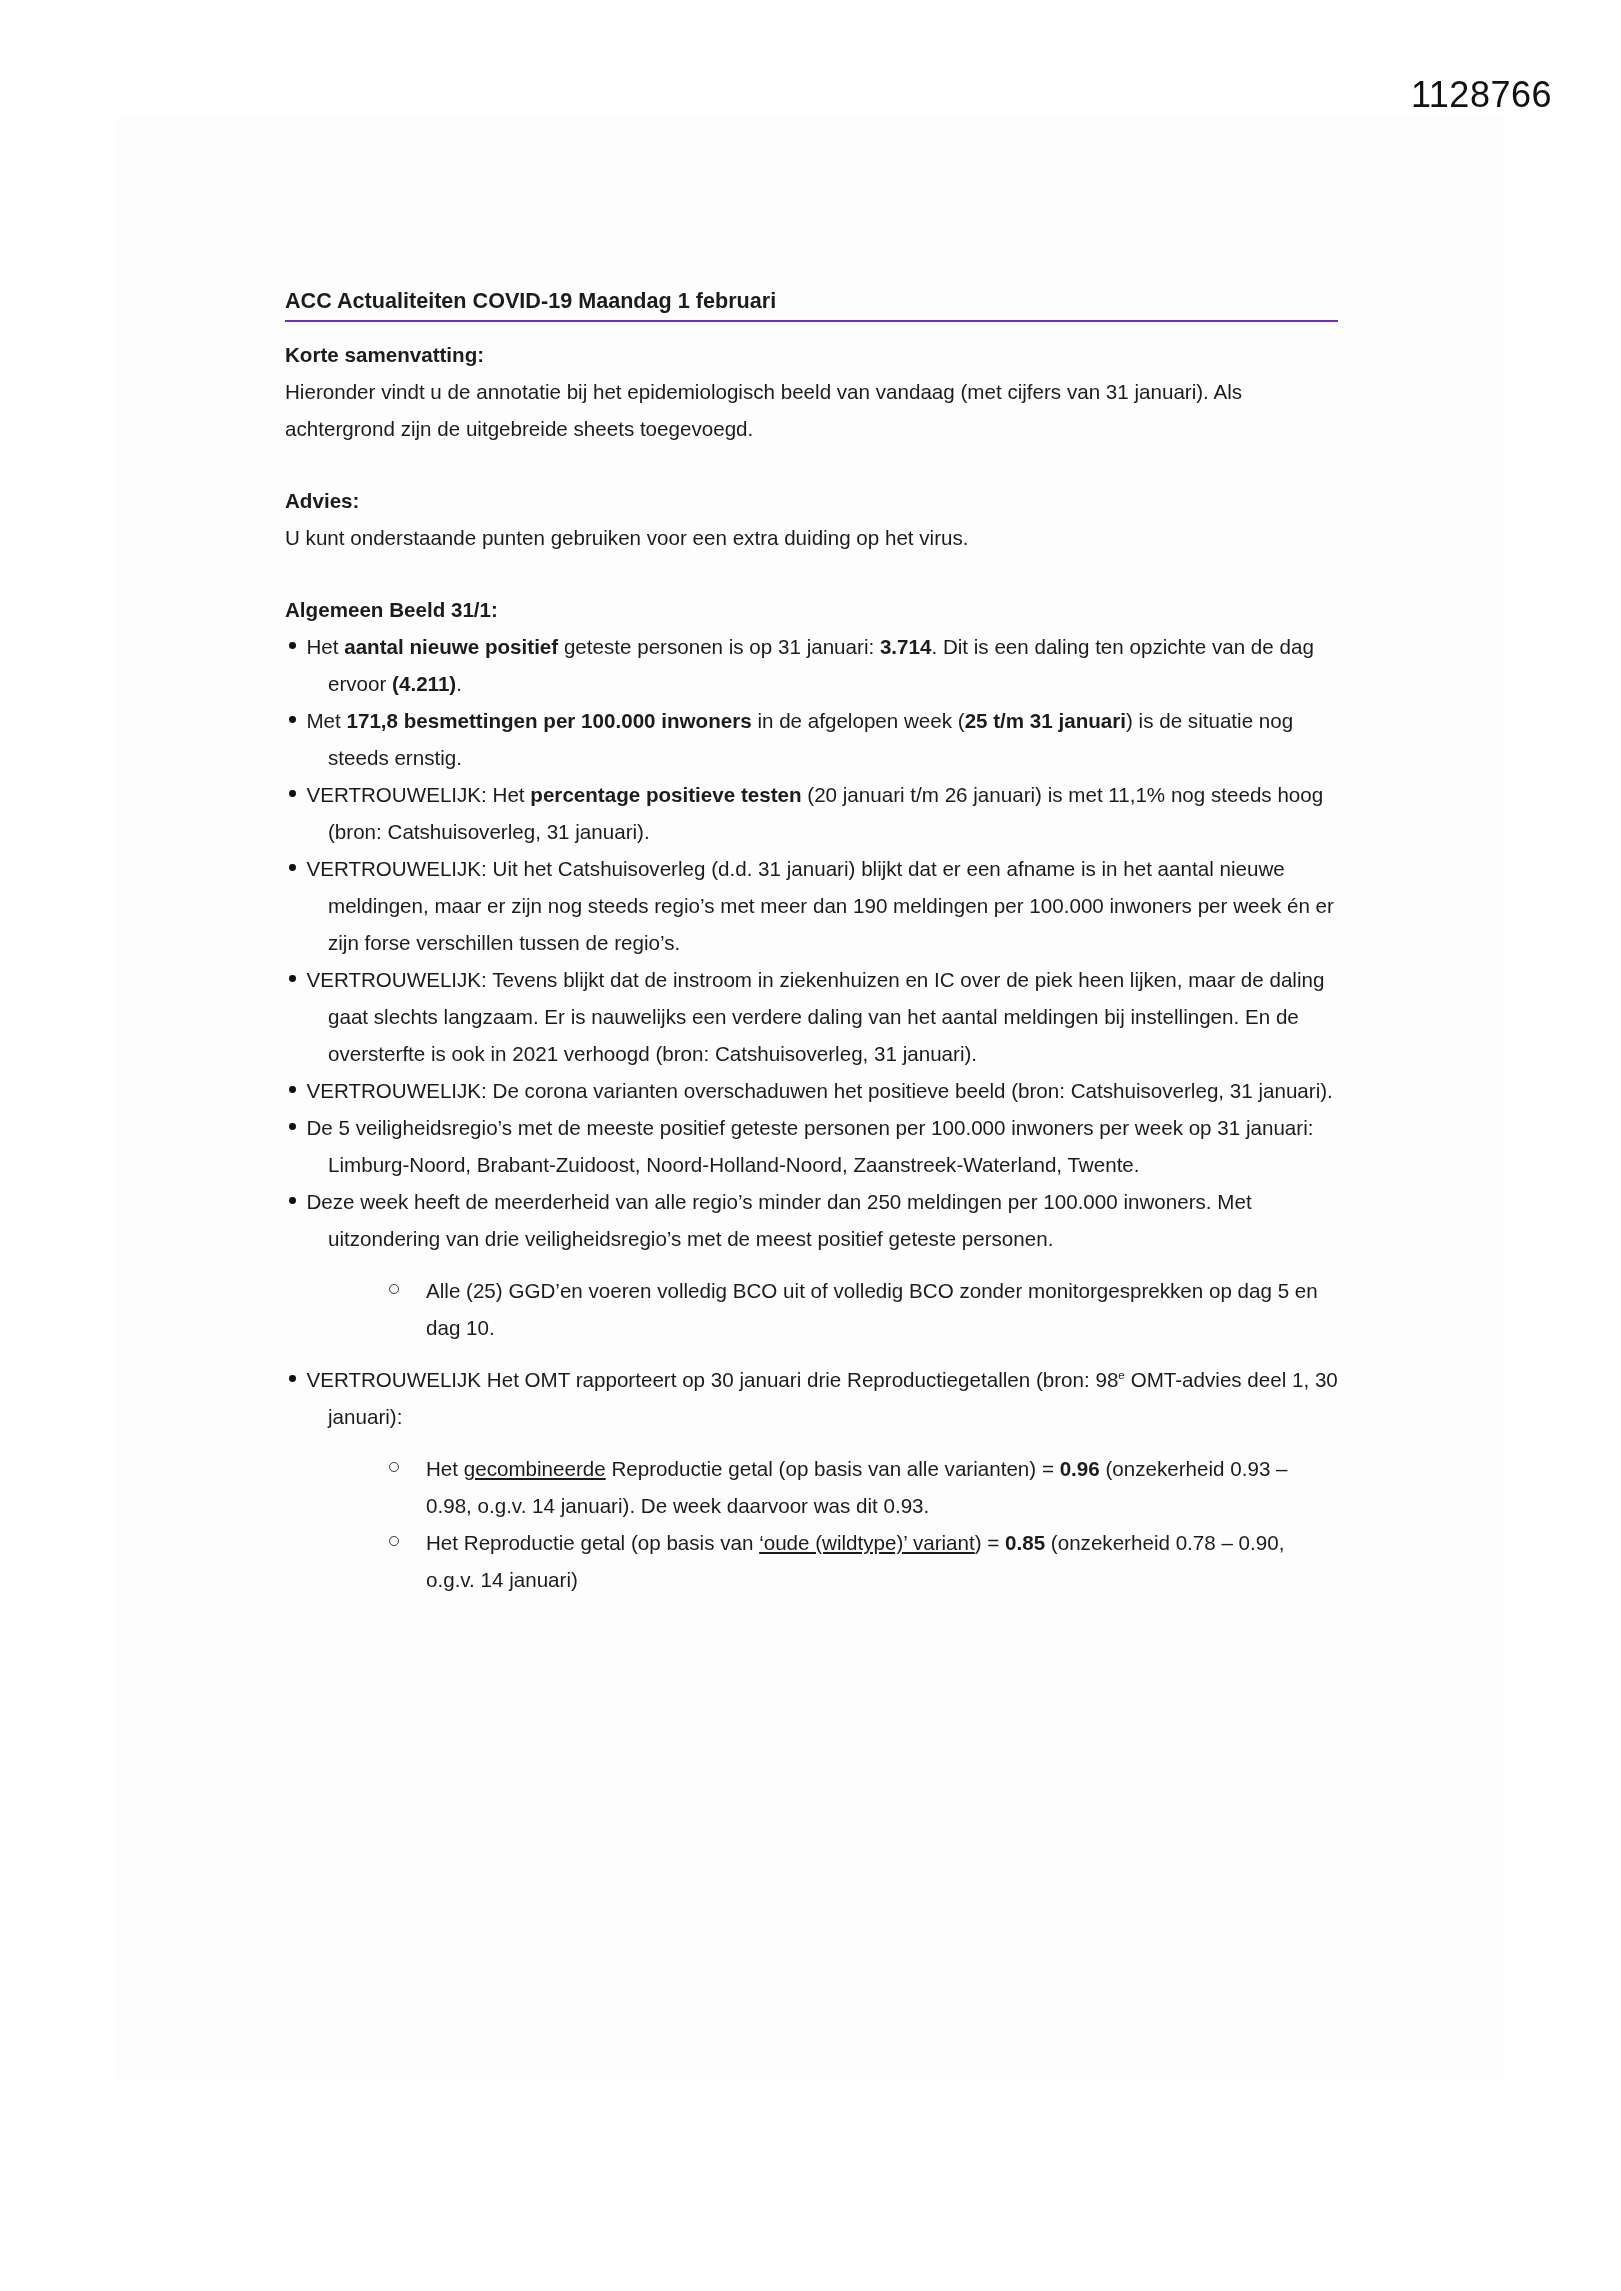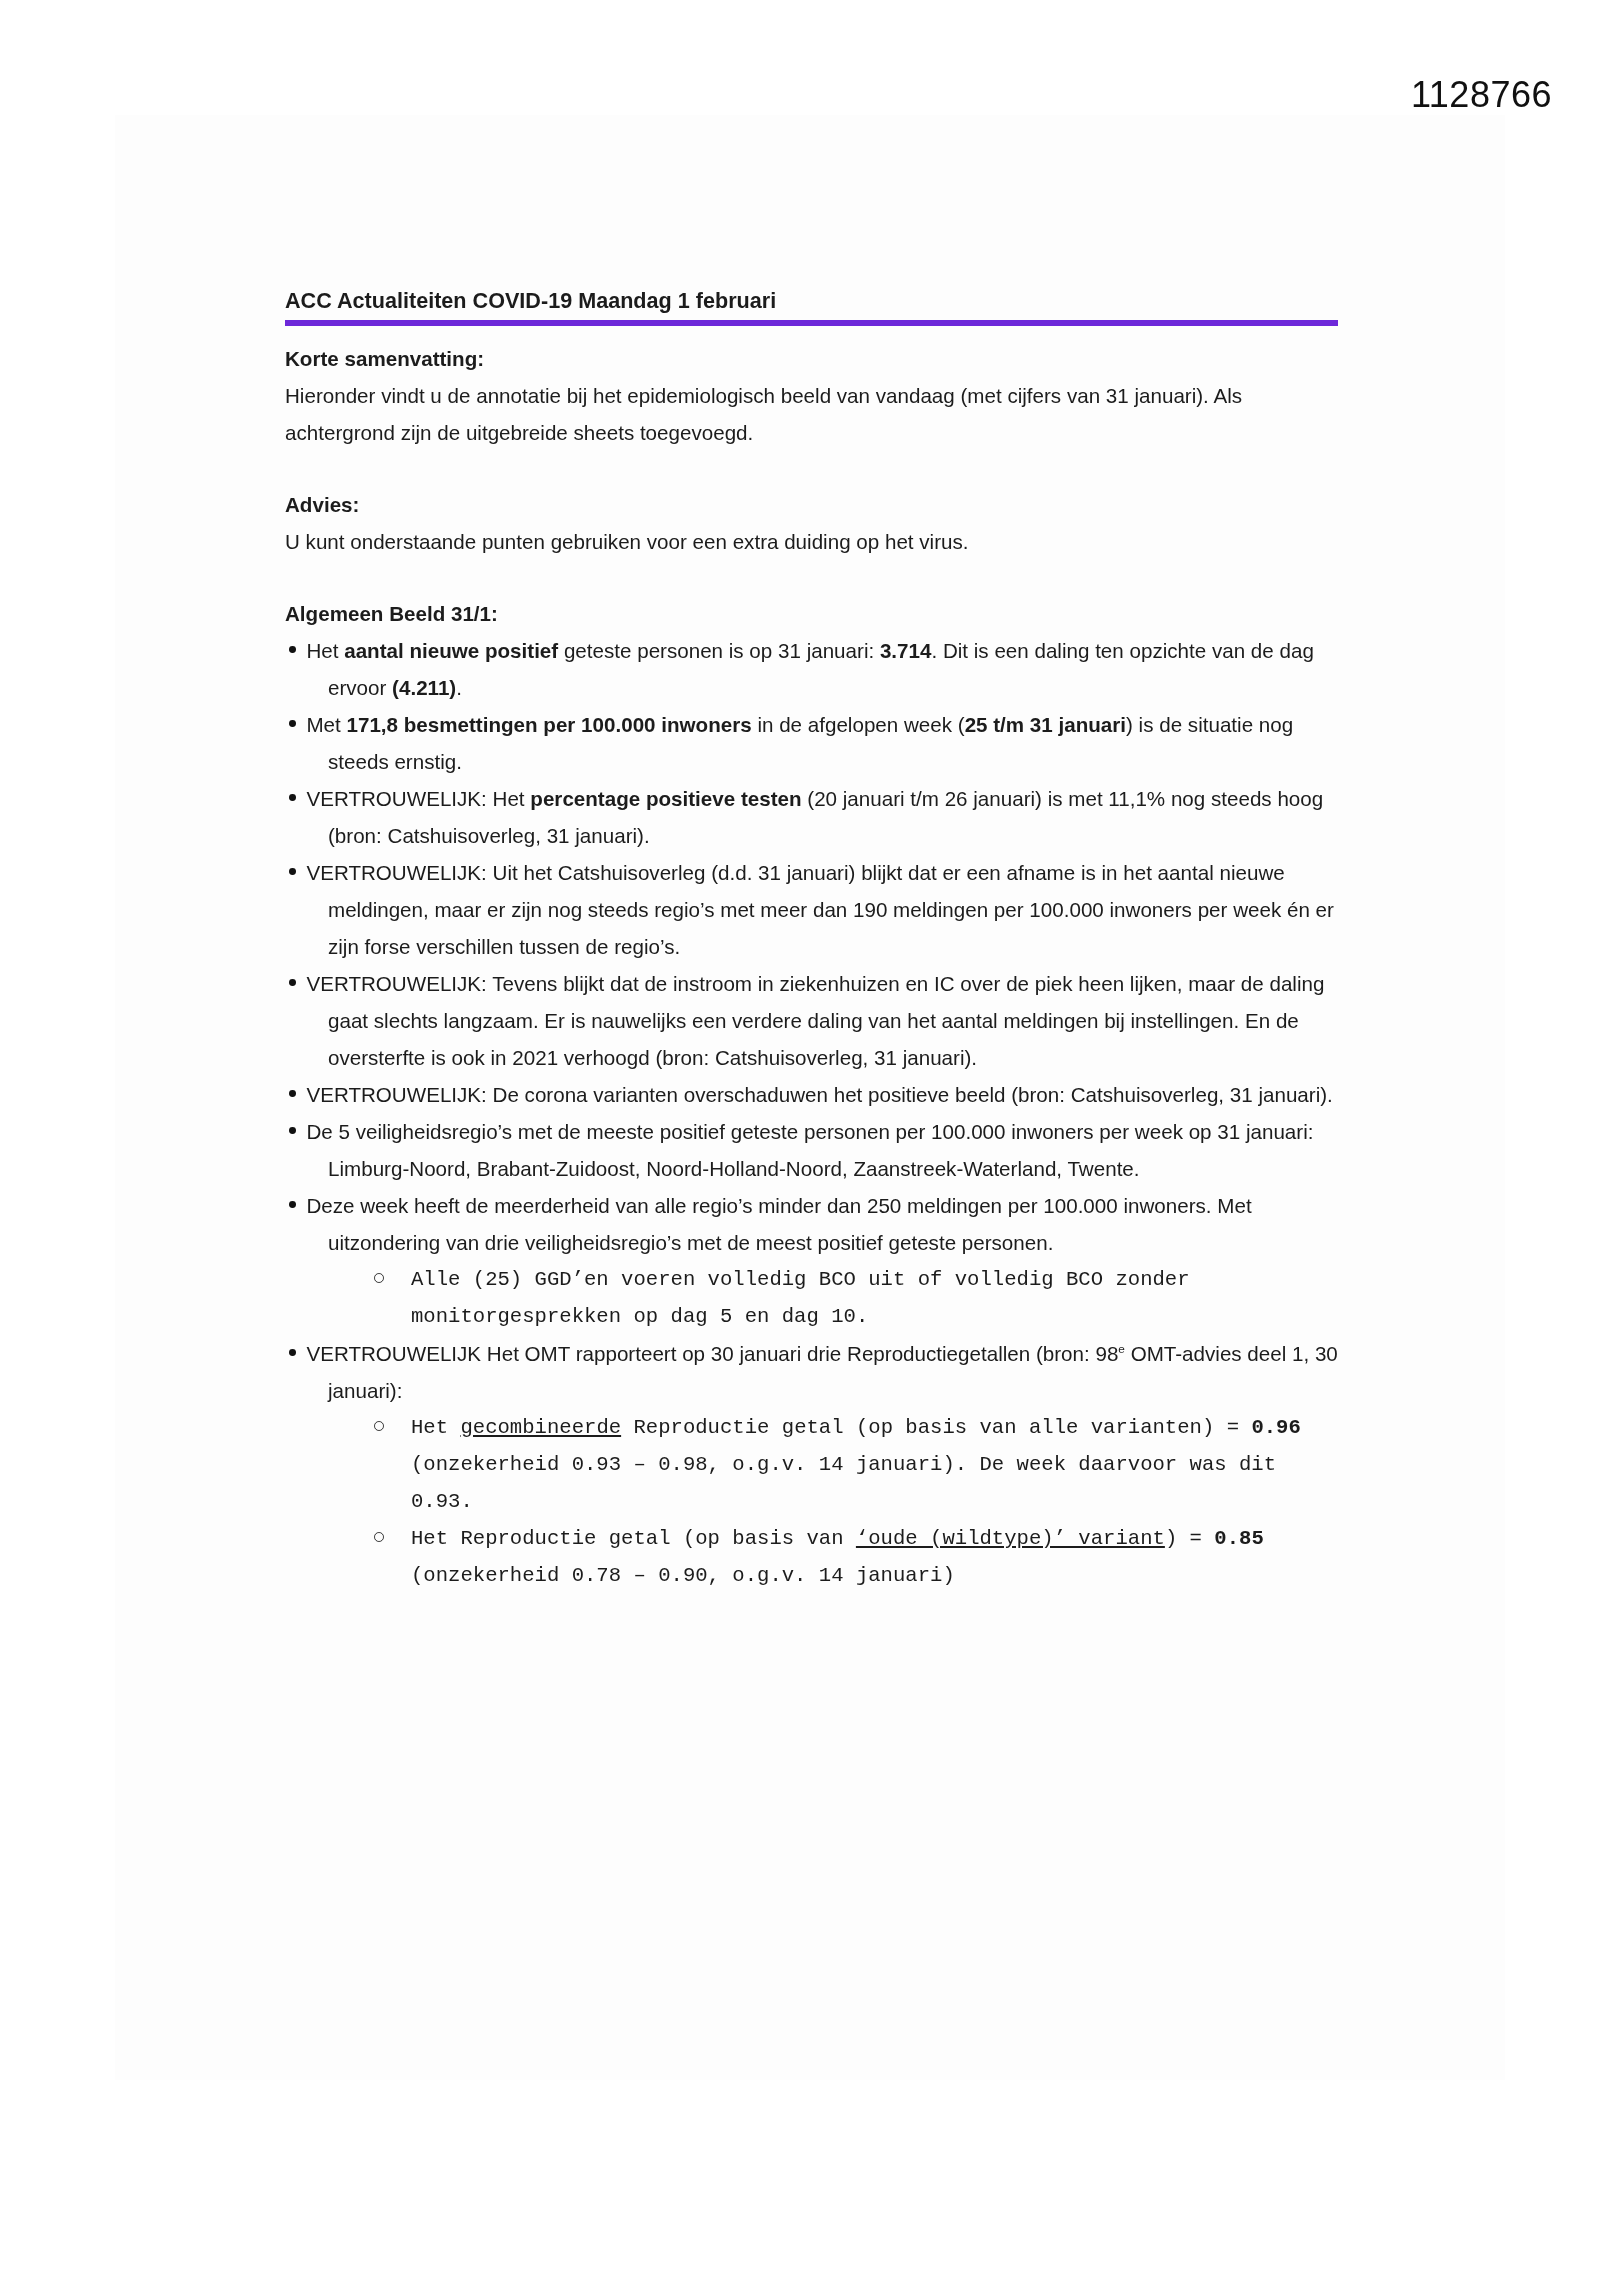--- a/index.html
+++ b/index.html
@@ -16,36 +16,36 @@
   .scan {
     position: absolute; left: 115px; top: 115px; width: 1390px; height: 1965px;
     background: #fdfdfd;
   }
   .content {
     position: absolute; left: 285px; top: 284px; width: 1059px;
     font-size: 20.6px; line-height: 37px; color: #1c1c1c;
   }
   .title {
     font-weight: bold; font-size: 21.6px; line-height: 33px; margin: 0;
-    padding-bottom: 2.9px; border-bottom: 6px solid #6d28d9;
+    padding-bottom: 2.9px; border-bottom: 2px solid #6d28d9;
     width: 1053px;
   }
   .heading { font-weight: bold; margin: 0; }
   .para { margin: 0; }
   .gap-after-title { margin-top: 13.7px; }
   .gap-big { margin-top: 35px; }
   ul.bullets { list-style: none; margin: 0; padding: 0; }
   ul.bullets > li {
     position: relative; padding-left: 43px; text-indent: -21.6px;
   }
   ul.bullets > li::before {
     content: ""; position: absolute; left: 3.9px; top: 14.7px;
     width: 6.9px; height: 6.9px; border-radius: 50%; background: #111;
   }
-  ul.sub { list-style: none; margin: 0; padding: 0; font-family: Liberation Mono, monospace; }
+  ul.sub { list-style: none; margin: 15px; padding: 0; }
   ul.sub > li {
     position: relative; padding-left: 126px; text-indent: 0;
   }
   ul.sub > li::before {
     content: ""; position: absolute; left: 89px; top: 12.7px;
     width: 7.8px; height: 7.8px; border-radius: 50%; border: 1.5px solid #333;
     background: transparent;
   }
   .li-text { display: inline; }
   b { font-weight: bold; }

